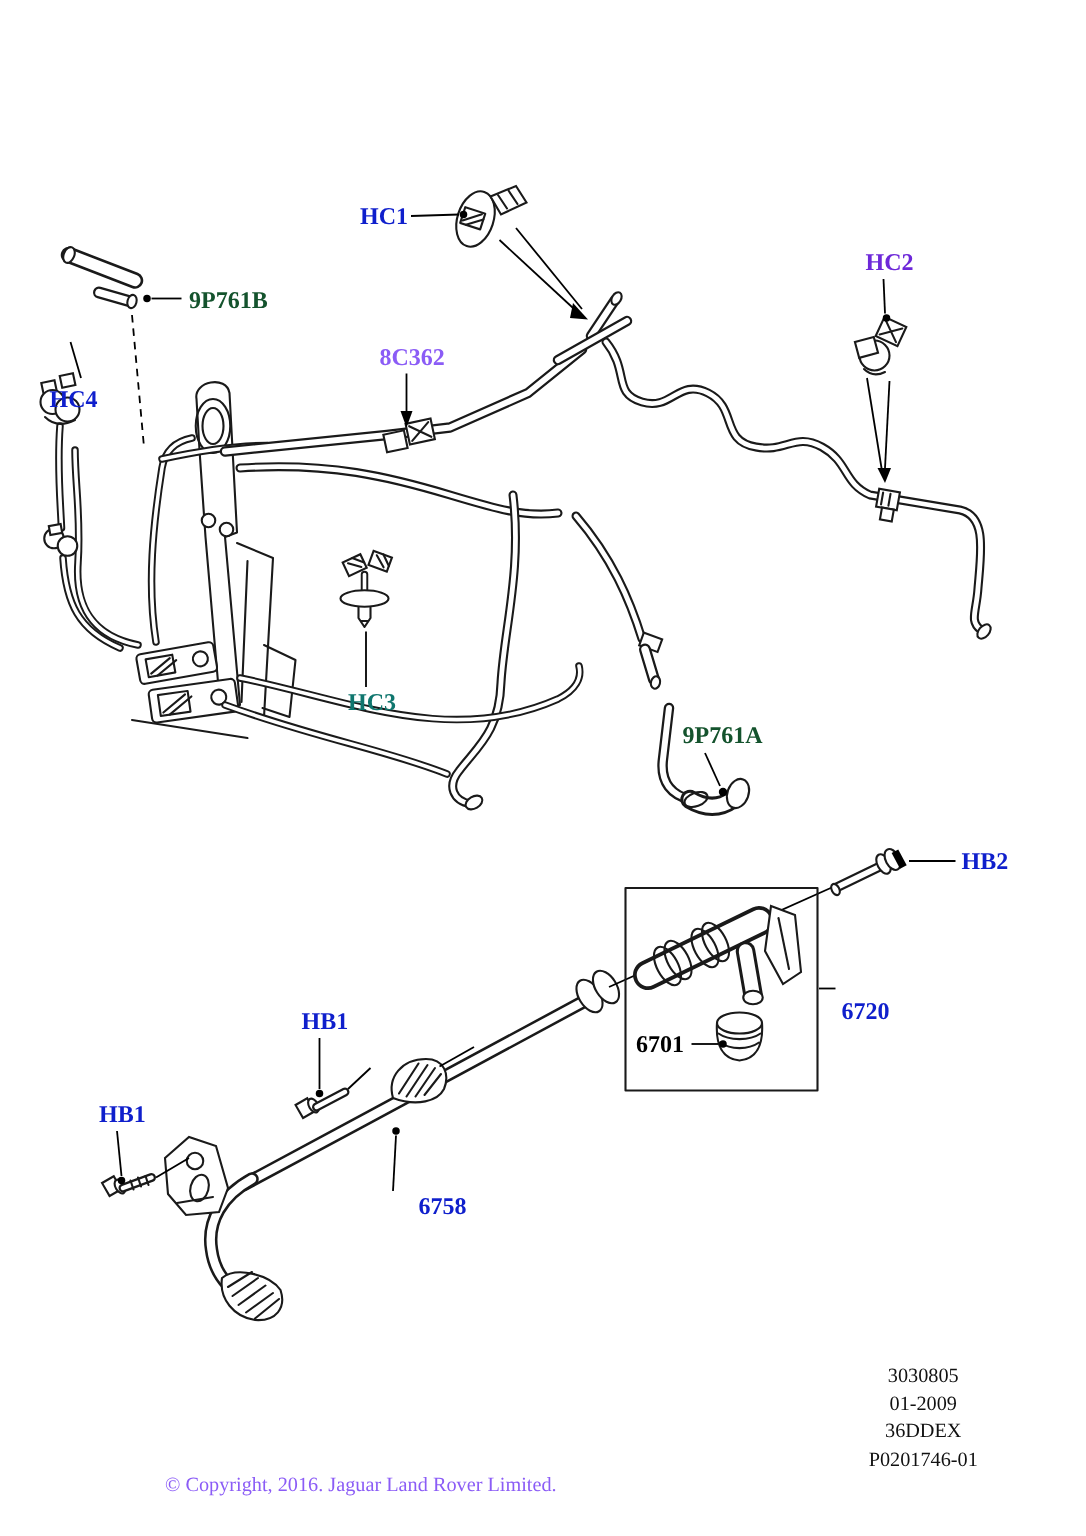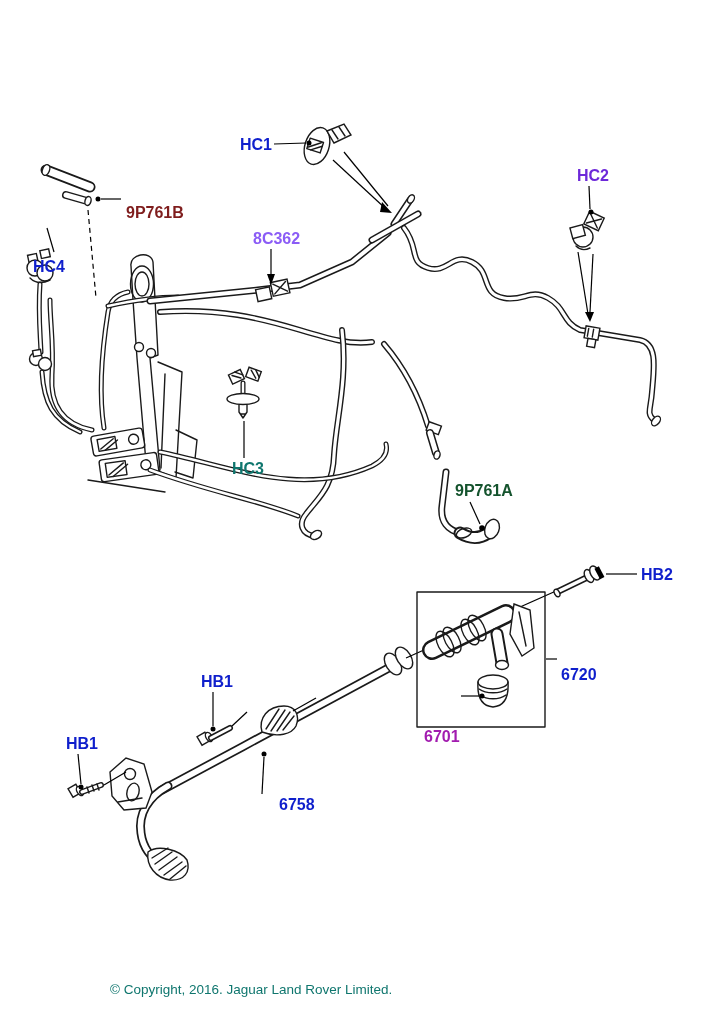--- a/index.html
+++ b/index.html
@@ -1,22 +1,22 @@
 <!DOCTYPE html>
 <html><head>
 <meta charset="utf-8">
 <style>
   html,body{margin:0;padding:0;background:#fff;}
   #page{position:relative;width:724px;height:1024px;background:#ffffff;overflow:hidden;
-        font-family:Liberation Sans, sans-serif;}
+        font-family:Liberation Serif, serif;}
   .callout{position:absolute;font-weight:bold;font-size:16px;line-height:17px;
            color:#0f1fcc;white-space:nowrap;cursor:pointer;}
   .ref-block{position:absolute;left:548px;top:908px;width:135px;text-align:center;
              font-size:13.5px;line-height:18.5px;color:#111;}
-  .copyright{position:absolute;left:110px;top:982px;font-size:13.5px;color:#0f766e;}
+  .copyright{position:absolute;left:110px;top:982px;font-size:13.5px;color:#8b5cf6;}
   svg{position:absolute;left:0;top:0;}
   .k{fill:none;stroke:#1a1a1a;stroke-width:1.4;stroke-linecap:round;stroke-linejoin:round;}
   .wf{fill:#ffffff;stroke:#1a1a1a;stroke-width:1.4;}
   .tk{fill:none;stroke:#1a1a1a;stroke-linecap:round;stroke-linejoin:round;}
   .tw{fill:none;stroke:#ffffff;stroke-linecap:round;stroke-linejoin:round;}
   .ld{fill:none;stroke:#000;stroke-width:1.2;}
   .dot{fill:#000;stroke:none;}
   .ah{fill:#000;stroke:none;}
 </style>
 </head>
@@ -304,28 +304,34 @@
 
       <line class="ld" x1="78" y1="754" x2="81" y2="784"></line>
         <circle class="dot" cx="81" cy="787" r="2.5"></circle>
 
       <line class="ld" x1="262" y1="794" x2="264" y2="757"></line>
         <circle class="dot" cx="264" cy="754" r="2.5"></circle>
     </g>
   </svg>
 
   <div class="callout" style="left: 240px; top: 136px; color: rgb(15, 31, 204);">HC1</div>
-  <div class="callout" style="left: 126px; top: 204px; color: #7f1d1d;">9P761B</div>
+  <div class="callout" style="left: 126px; top: 192px; color: #14532d;">9P761B</div>
   <div class="callout" style="left: 33px; top: 210px; color: rgb(15, 31, 204); margin-top: 48px;">HC4</div>
   <div class="callout" style="left: 253px; top: 230px; color: #8b5cf6;">8C362</div>
   <div class="callout" style="left: 577px; top: 167px; color: #6d28d9;">HC2</div>
   <div class="callout" style="left: 232px; top: 460px; color: #0f766e;">HC3</div>
   <div class="callout" style="left: 455px; top: 482px; color: #14532d;">9P761A</div>
   <div class="callout" style="left: 641px; top: 566px; color: rgb(15, 31, 204); text-align: center;">HB2</div>
   <div class="callout" style="left: 561px; top: 650px; color: rgb(15, 31, 204); margin-top: 16px;">6720</div>
-  <div class="callout" style="left: 424px; top: 688px; color: #a21caf; margin-top: 40px;">6701</div>
+  <div class="callout" style="left: 424px; top: 688px; color: #000000;">6701</div>
   <div class="callout" style="left: 201px; top: 673px; color: rgb(15, 31, 204);">HB1</div>
   <div class="callout" style="left: 66px; top: 735px; color: rgb(15, 31, 204);">HB1</div>
   <div class="callout" style="left: 246px; top: 796px; color: rgb(15, 31, 204); margin-left: 33px;">6758</div>
 
+  <div class="ref-block">
+    <div>3030805</div>
+    <div>01-2009</div>
+    <div>36DDEX</div>
+    <div>P0201746-01</div>
+  </div>
 
   <div class="copyright">© Copyright, 2016. Jaguar Land Rover Limited.</div>
 </div>
 
 </body></html>

